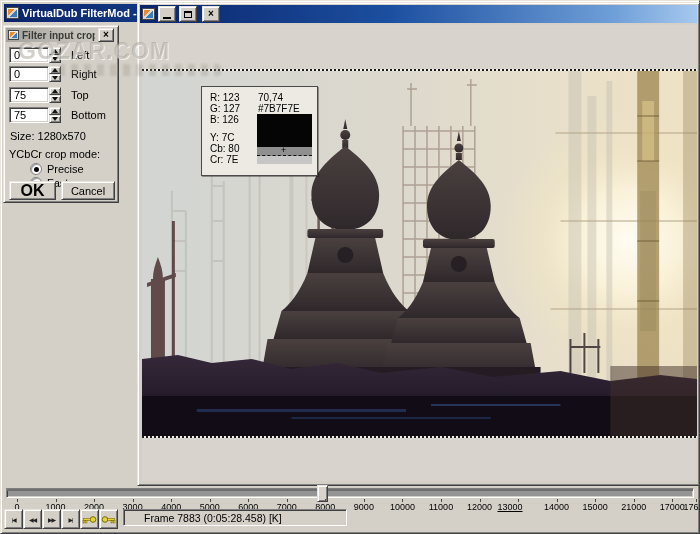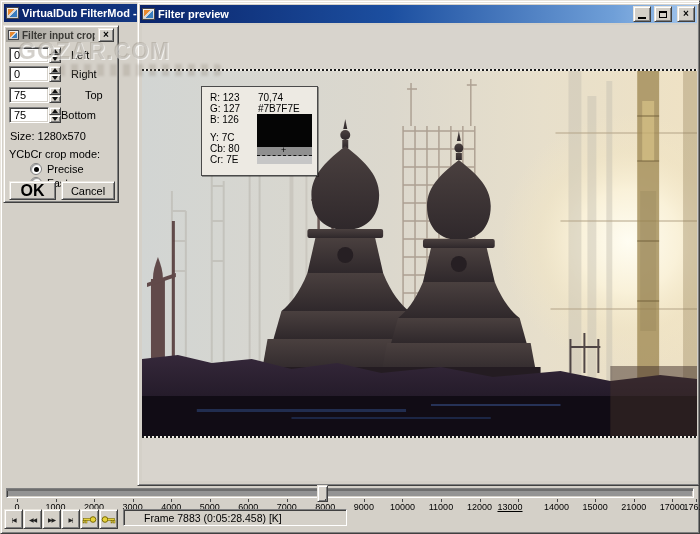--- a/index.html
+++ b/index.html
@@ -66,21 +66,20 @@
 
   <div class="abs caption-active" style="left:3px;top:3px;width:694px;height:18px;">
     <span class="app-icon"></span>
     <span class="cap-title">VirtualDub FilterMod - [TearsOf</span>
   </div>
 </div>
 
 <div class="abs raised" style="left:137px;top:2px;width:563px;height:484px;box-sizing:border-box;z-index:20;">
   <div class="abs caption-active" style="left:2px;top:2px;right:2px;height:18px;">
     <span class="app-icon"></span>
-    <span class="cap-title" style="flex:1;">Filter preview</span>
     <span class="btn3d cap-btn">
         <span class="glyph-min"></span>
       </span>
     <span class="btn3d cap-btn">
         <span class="glyph-max"></span>
       </span>
     <span class="btn3d cap-btn" style="margin-left:2px;">
         <span class="glyph-x">×</span>
       </span>
   </div>
@@ -270,33 +269,33 @@
   <div class="abs" style="left:5px;top:61px;display:flex;align-items:center;">
     <div class="field-input" style="width:40px;height:16px;">75</div>
     <div class="spin" style="width:12px;height:16px;">
       <div class="btn3d">
           <span class="arr-up"></span>
         </div>
       <div class="btn3d">
           <span class="arr-dn"></span>
         </div>
     </div>
-    <span class="lbl" style="margin-left:24px;">Top</span>
+    <span class="lbl" style="margin-left:10px;">Top</span>
   </div>
   <div class="abs" style="left:5px;top:81px;display:flex;align-items:center;">
     <div class="field-input" style="width:40px;height:16px;">75</div>
     <div class="spin" style="width:12px;height:16px;">
       <div class="btn3d">
           <span class="arr-up"></span>
         </div>
       <div class="btn3d">
           <span class="arr-dn"></span>
         </div>
     </div>
-    <span class="lbl" style="">Bottom</span>
+    <span class="lbl" style="margin-left:10px;">Bottom</span>
   </div>
 
   <span class="lbl abs" style="left:6px;top:104px;">Size: 1280x570</span>
   <span class="lbl abs" style="left:5px;top:122px;">YCbCr crop mode:</span>
 
   <div class="abs radio-row" style="left:26px;top:137px;text-align:right;">
     <span class="radio checked"></span>
     <span class="lbl">Precise</span>
   </div>
   <div class="abs radio-row" style="left:26px;top:151px;">

